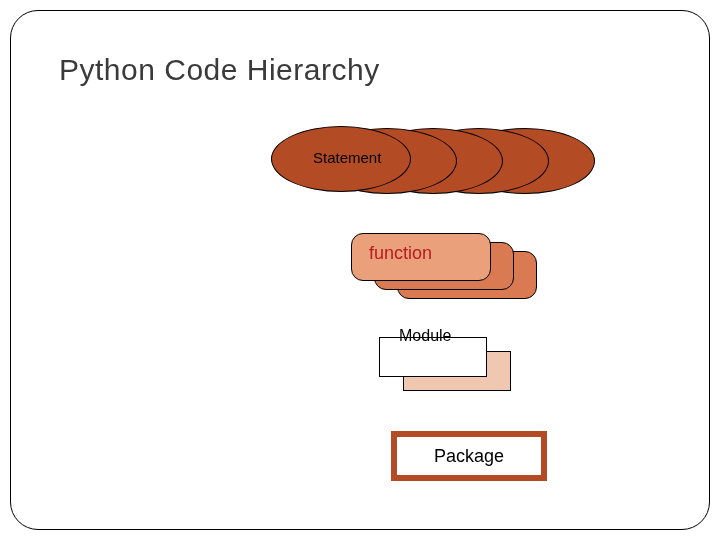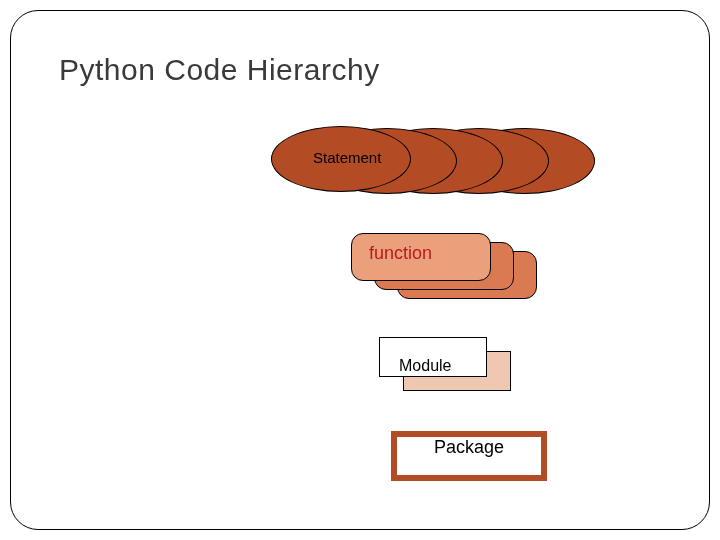--- a/index.html
+++ b/index.html
@@ -79,33 +79,34 @@
     width: 180px; height: 60px;
   }
   .rect {
     position: absolute;
     border: 1.5px solid #000;
   }
   .module-stack .m2 { left: 24px; top: 14px; width: 108px; height: 40px; background: #f0c7b0; }
   .module-stack .m1 { left:  0px; top:  0px; width: 108px; height: 40px; background: #fff; }
   .module-label {
     position: absolute;
-    left: 388px; top: 346px;
+    left: 388px; top: 316px;
     font-size: 16px;
     color: #000;
     z-index: 10;
   }
   
   .package-box {
     position: absolute;
     left: 380px; top: 420px;
     width: 156px; height: 50px;
     border: 6px solid #b34b24;
     background: #fff;
     display: flex;
+    align-items: center;
     justify-content: center;
   }
   .package-label {
     font-size: 18px;
     color: #000;
   }
 </style>
 </head>
 <body>
 

